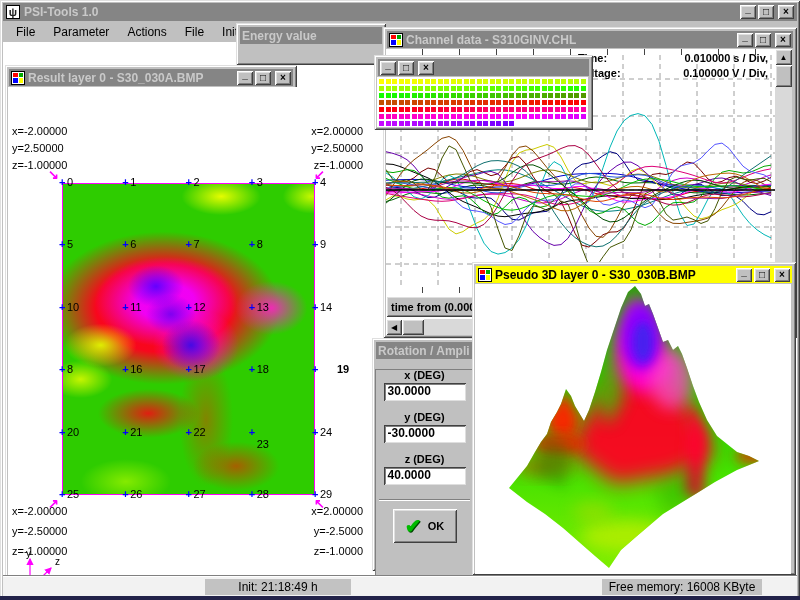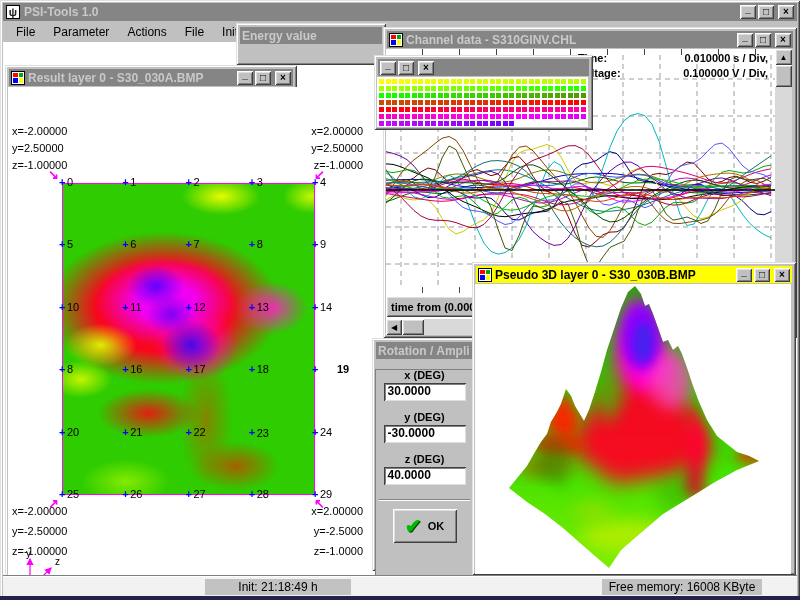--- a/index.html
+++ b/index.html
@@ -310,21 +310,21 @@
           <span class="mk-num" style="left: 194.75px; top: 181.2px;">18</span>
           <span class="mk-plus" style="left: 250px; top: 181.2px;">+</span>
           <span class="mk-num" style="left: 275px; top: 181.2px; font-weight: bold;">19</span>
           <span class="mk-plus" style="left: -3px; top: 243.6px;">+</span>
           <span class="mk-num" style="left: 5px; top: 243.6px;">20</span>
           <span class="mk-plus" style="left: 60.25px; top: 243.6px;">+</span>
           <span class="mk-num" style="left: 68.25px; top: 243.6px;">21</span>
           <span class="mk-plus" style="left: 123.5px; top: 243.6px;">+</span>
           <span class="mk-num" style="left: 131.5px; top: 243.6px;">22</span>
           <span class="mk-plus" style="left: 186.75px; top: 243.6px;">+</span>
-          <span class="mk-num" style="left: 194.75px; top: 245px;">23</span>
+          <span class="mk-num" style="left: 194.75px; top: 256px;">23</span>
           <span class="mk-plus" style="left: 250px; top: 243.6px;">+</span>
           <span class="mk-num" style="left: 258px; top: 243.6px;">24</span>
           <span class="mk-plus" style="left: -3px; top: 306px;">+</span>
           <span class="mk-num" style="left: 5px; top: 306px;">25</span>
           <span class="mk-plus" style="left: 60.25px; top: 306px;">+</span>
           <span class="mk-num" style="left: 68.25px; top: 306px;">26</span>
           <span class="mk-plus" style="left: 123.5px; top: 306px;">+</span>
           <span class="mk-num" style="left: 131.5px; top: 306px;">27</span>
           <span class="mk-plus" style="left: 186.75px; top: 306px;">+</span>
           <span class="mk-num" style="left: 194.75px; top: 306px;">28</span>

